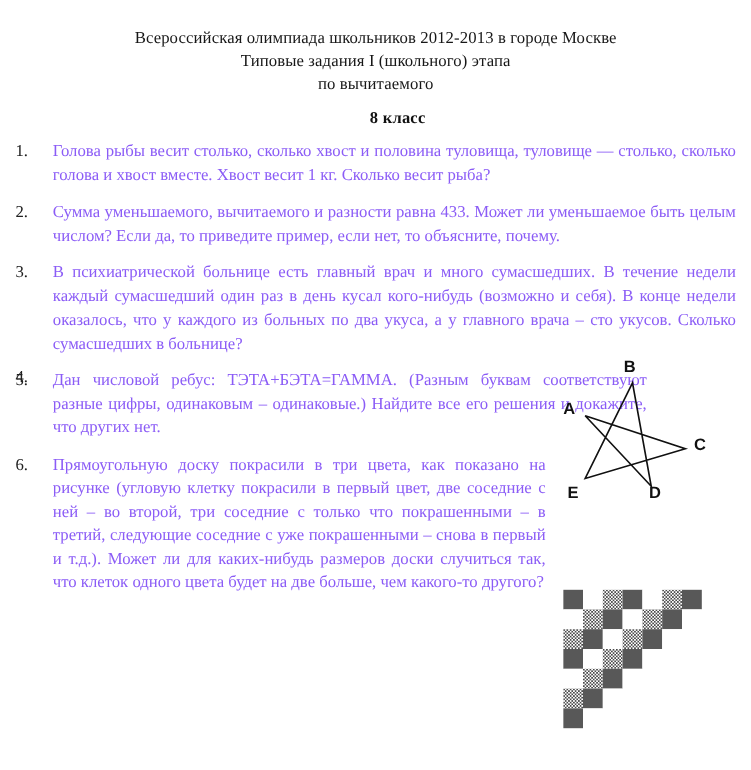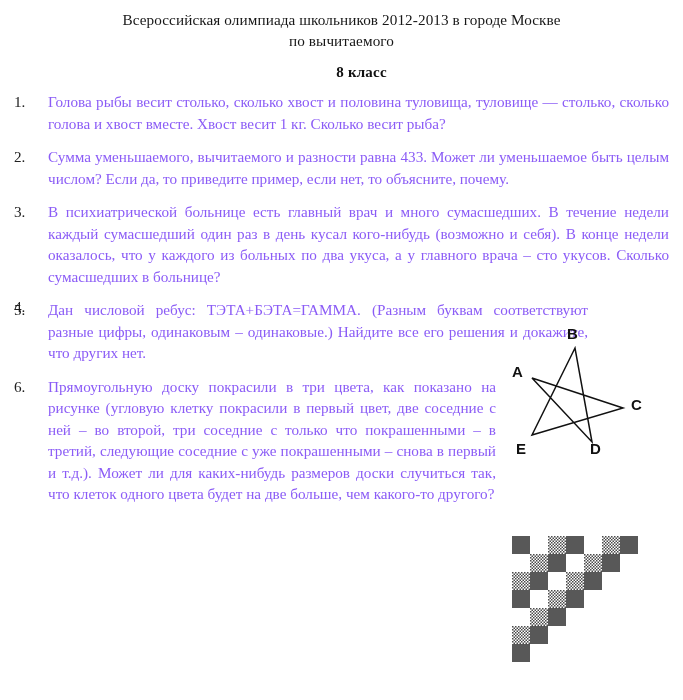--- a/index.html
+++ b/index.html
@@ -18,21 +18,21 @@
 
   .page {
     position: relative;
     width: 683px;
     height: 700px;
     padding: 0;
   }
 
   
   .header {
-    padding-top: 9px;
+    padding-top: 24px;
     text-align: center;
   }
   .header-line {
     font-size: 15.2px;
     line-height: 21px;
     letter-spacing: .1px;
     color: #171717;
   }
   .grade {
     text-align: center;
@@ -110,20 +110,21 @@
   }
   .board-figure svg { display: block; }
 </style>
 </head>
 <body>
 
 <div class="page">
 
   <div class="header">
     <div class="header-line">Всероссийская олимпиада школьников 2012-2013 в городе Москве</div>
+    <div class="header-line">Типовые задания I (школьного) этапа</div>
     <div class="header-line">по вычитаемого</div>
     <div class="grade">8 класс</div>
   </div>
 
   <div class="problems">
 
     <div class="problem p1">
       <span class="num">1.</span>
       <div class="body">Голова рыбы весит столько, сколько хвост и половина туловища, туловище — столько, сколько голова и хвост вместе. Хвост весит 1 кг. Сколько весит рыба?</div>
     </div>

